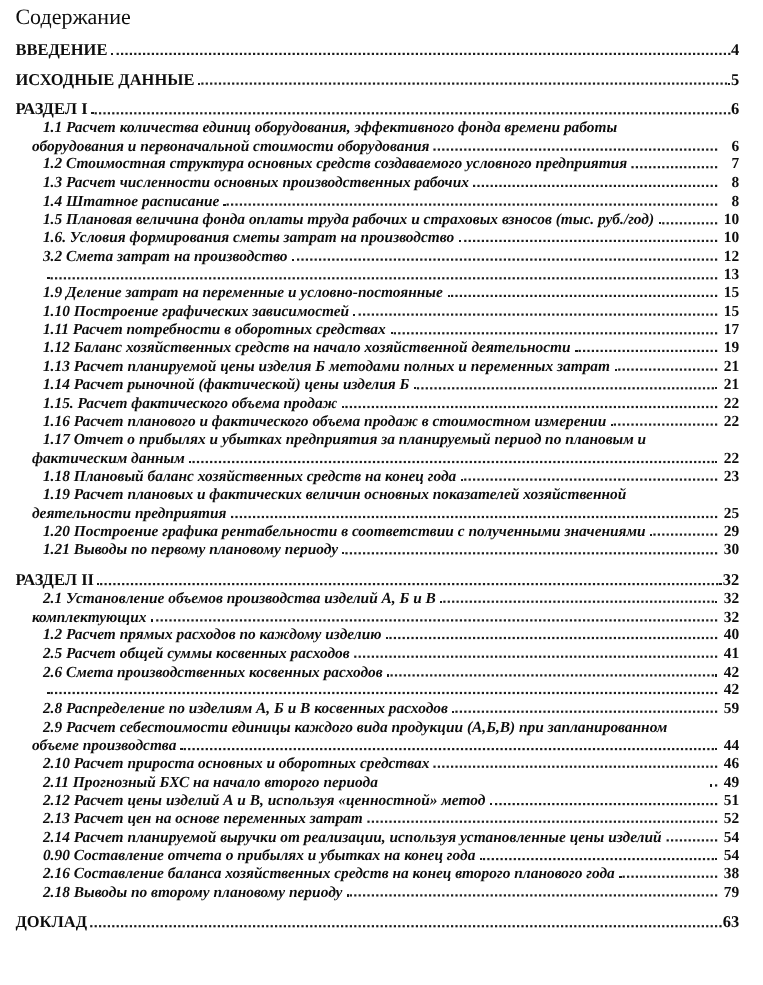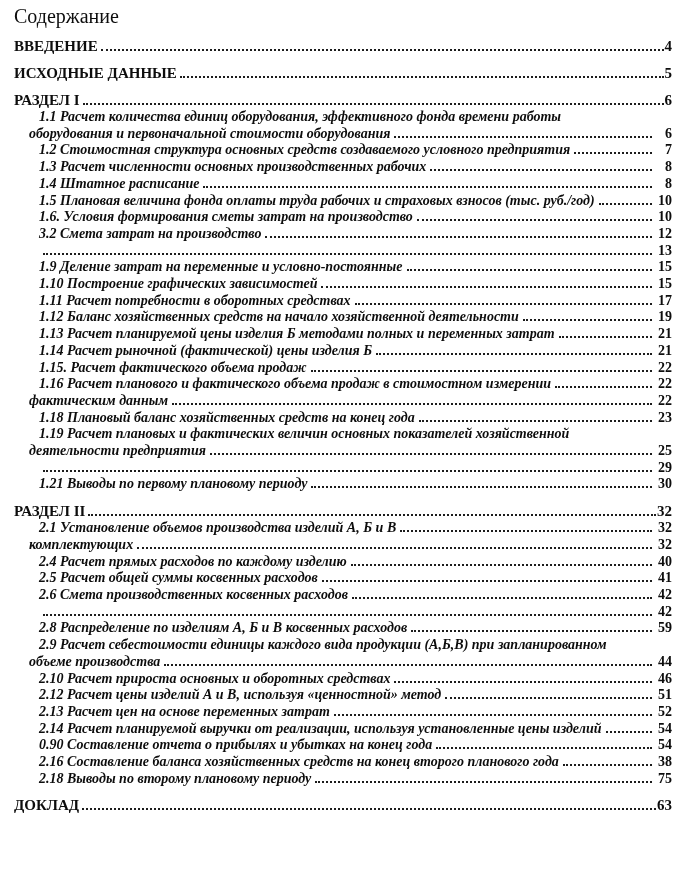--- a/index.html
+++ b/index.html
@@ -166,39 +166,43 @@
       <div class="row l2 first">
         <span class="txt">1.15. Расчет фактического объема продаж</span>
         <span class="leader"></span>
         <span class="page-num">22</span>
       </div>
       <div class="row l2 first">
         <span class="txt">1.16 Расчет планового и фактического объема продаж в стоимостном измерении</span>
         <span class="leader"></span>
         <span class="page-num">22</span>
       </div>
+      <div class="row l2 first">
+        <span class="txt">1.17 Отчет о прибылях и убытках предприятия за планируемый период по плановым и</span>
+      </div>
       <div class="row l2 cont">
         <span class="txt">фактическим данным</span>
         <span class="leader"></span>
         <span class="page-num">22</span>
       </div>
       <div class="row l2 first">
         <span class="txt">1.18 Плановый баланс хозяйственных средств на конец года</span>
         <span class="leader"></span>
         <span class="page-num">23</span>
       </div>
       <div class="row l2 first">
         <span class="txt">1.19 Расчет плановых и фактических величин основных показателей хозяйственной</span>
       </div>
       <div class="row l2 cont">
         <span class="txt">деятельности предприятия</span>
         <span class="leader"></span>
         <span class="page-num">25</span>
       </div>
       <div class="row l2 first">
+        <span class="txt">1.20 Построение графика рентабельности в соответствии с полученными значениями</span>
         <span class="leader"></span>
         <span class="page-num">29</span>
       </div>
       <div class="row l2 first">
         <span class="txt">1.21 Выводы по первому плановому периоду</span>
         <span class="leader"></span>
         <span class="page-num">30</span>
       </div>
       <div class="row l1">
         <span class="txt">РАЗДЕЛ II</span>
@@ -209,21 +213,21 @@
         <span class="txt">2.1 Установление объемов производства изделий А, Б и В</span>
         <span class="leader"></span>
         <span class="page-num">32</span>
       </div>
       <div class="row l2 cont">
         <span class="txt">комплектующих</span>
         <span class="leader"></span>
         <span class="page-num">32</span>
       </div>
       <div class="row l2 first">
-        <span class="txt">2.4 Расчет прямых расходов по каждому изделию</span>
+        <span class="txt">1.2 Расчет прямых расходов по каждому изделию</span>
         <span class="leader"></span>
         <span class="page-num">40</span>
       </div>
       <div class="row l2 first">
         <span class="txt">2.5 Расчет общей суммы косвенных расходов</span>
         <span class="leader"></span>
         <span class="page-num">41</span>
       </div>
       <div class="row l2 first">
         <span class="txt">2.6 Смета производственных косвенных расходов</span>
@@ -246,20 +250,26 @@
         <span class="txt">объеме производства</span>
         <span class="leader"></span>
         <span class="page-num">44</span>
       </div>
       <div class="row l2 first">
         <span class="txt">2.10 Расчет прироста основных и оборотных средствах</span>
         <span class="leader"></span>
         <span class="page-num">46</span>
       </div>
       <div class="row l2 first">
+        <span class="txt">2.11 Прогнозный БХС на начало второго периода</span>
+        <span class="leader none"></span>
+        <span class="leader-short"></span>
+        <span class="page-num">49</span>
+      </div>
+      <div class="row l2 first">
         <span class="txt">2.12 Расчет цены изделий А и В, используя «ценностной» метод</span>
         <span class="leader"></span>
         <span class="page-num">51</span>
       </div>
       <div class="row l2 first">
         <span class="txt">2.13 Расчет цен на основе переменных затрат</span>
         <span class="leader"></span>
         <span class="page-num">52</span>
       </div>
       <div class="row l2 first">
@@ -273,21 +283,21 @@
         <span class="page-num">54</span>
       </div>
       <div class="row l2 first">
         <span class="txt">2.16 Составление баланса хозяйственных средств на конец второго планового года</span>
         <span class="leader"></span>
         <span class="page-num">38</span>
       </div>
       <div class="row l2 first">
         <span class="txt">2.18 Выводы по второму плановому периоду</span>
         <span class="leader"></span>
-        <span class="page-num">75</span>
+        <span class="page-num">79</span>
       </div>
       <div class="row l1">
         <span class="txt">ДОКЛАД</span>
         <span class="leader"></span>
         <span class="page-num">63</span>
       </div>
     </div>
 </div>
 
 </body></html>

